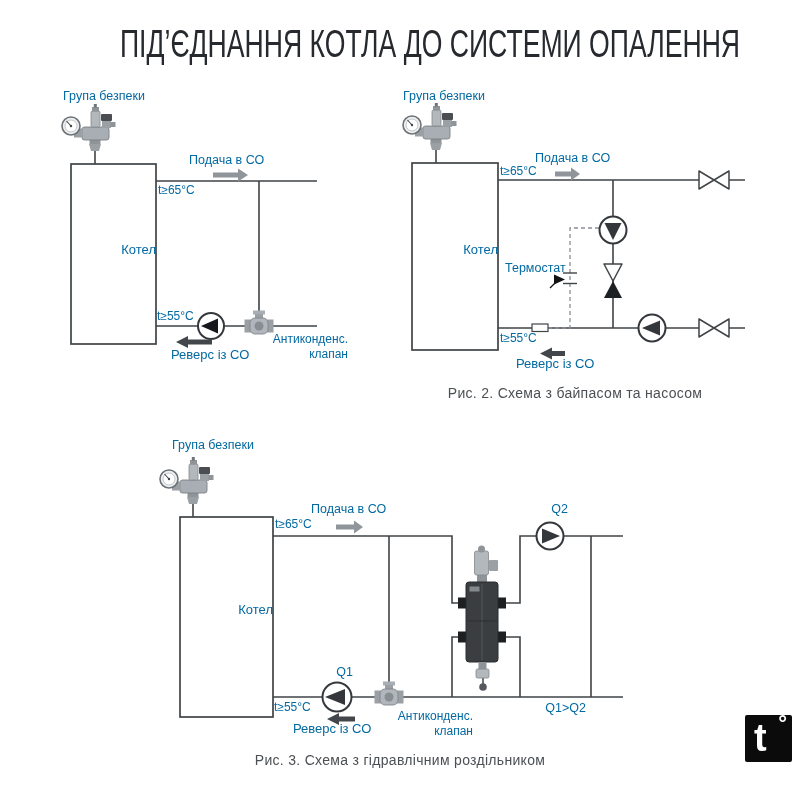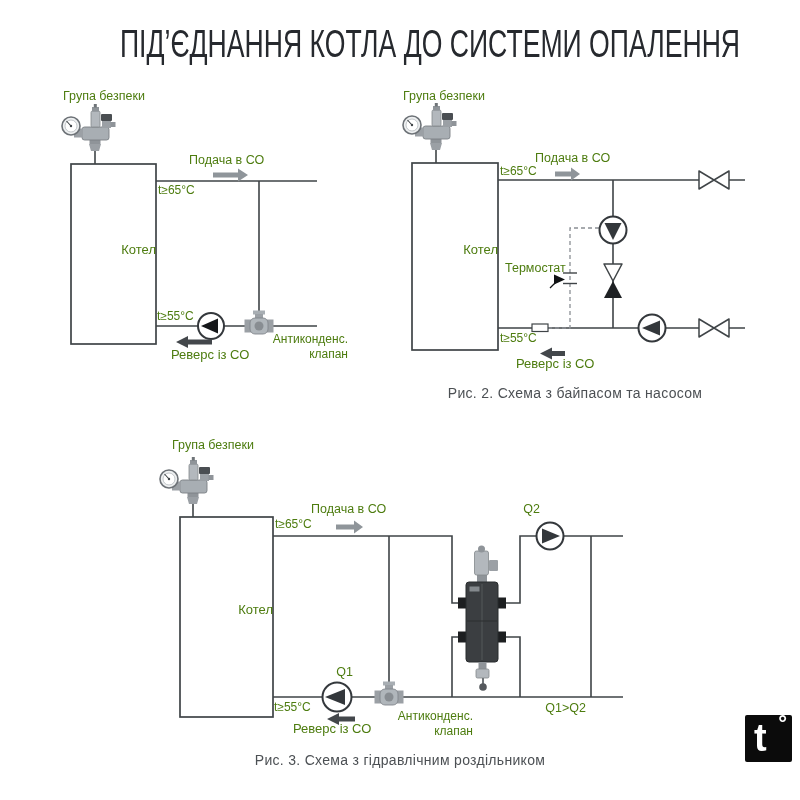--- a/index.html
+++ b/index.html
@@ -3,21 +3,21 @@
 <meta charset="utf-8">
 <style>
   html,body{margin:0;padding:0;background:#ffffff;}
   .canvas{position:relative;width:800px;height:800px;background:#ffffff;
           font-family:"Liberation Sans", sans-serif;overflow:hidden;}
   .title{position:absolute;left:0;top:22px;width:800px;text-align:center;
          font-size:38px;line-height:44px;font-weight:400;color:#26292e;
          white-space:nowrap;transform:scaleX(.70);transform-origin:400px 50%;
          letter-spacing:0;}
   svg{position:absolute;left:0;top:0;}
-  .lbl{position:absolute;color:#4d7c0f;font-size:12.5px;line-height:1.15;
+  .lbl{position:absolute;color:#0369a1;font-size:12.5px;line-height:1.15;
        white-space:nowrap;}
   .sm{font-size:12px;}
   .ctr{text-align:right;white-space:normal;}
   .two{line-height:15px;}
   .cap{position:absolute;color:#4c5054;font-size:14px;line-height:18px;
        letter-spacing:.3px;text-align:center;}
   .logo{position:absolute;left:745px;top:715px;width:47px;height:47px;
         background:#0b0b0b;border-radius:2px;}
   .logo .glyph{position:absolute;left:9px;top:0px;color:#ffffff;
         font-size:38px;font-weight:700;line-height:46px;}
@@ -160,21 +160,21 @@
   <div class="lbl ctr" style="left:412px;top:243px;width:86px;font-size:13px;">Котел</div>
   <div class="lbl" style="left:505px;top:261px;">Термостат</div>
   <div class="lbl sm" style="left:500px;top:332px;">t≥55°C</div>
   <div class="lbl" style="left:516px;top:357px;font-size:13px;">Реверс із СО</div>
   <div class="cap" style="left:415px;top:384px;width:320px;">Рис. 2. Схема з байпасом та насосом</div>
 
   <div class="lbl" style="left:172px;top:438px;">Група безпеки</div>
   <div class="lbl" style="left:311px;top:502px;">Подача в СО</div>
   <div class="lbl sm" style="left:275px;top:518px;">t≥65°C</div>
   <div class="lbl ctr" style="left:180px;top:603px;width:93px;font-size:13px;">Котел</div>
-  <div class="lbl ctr" style="left:508px;top:502px;width:32px;">Q2</div>
+  <div class="lbl ctr" style="left:536px;top:502px;width:32px;">Q2</div>
   <div class="lbl ctr" style="left:321px;top:665px;width:32px;">Q1</div>
   <div class="lbl ctr" style="left:528px;top:701px;width:58px;">Q1&gt;Q2</div>
   <div class="lbl sm" style="left:274px;top:701px;">t≥55°C</div>
   <div class="lbl" style="left:293px;top:722px;font-size:13px;">Реверс із СО</div>
   <div class="lbl ctr two sm" style="left:373px;top:709px;width:100px;">
     <div>Антиконденс.</div>
     <div>клапан</div>
   </div>
   <div class="cap" style="left:150px;top:751px;width:500px;">Рис. 3. Схема з гідравлічним роздільником</div>
 

